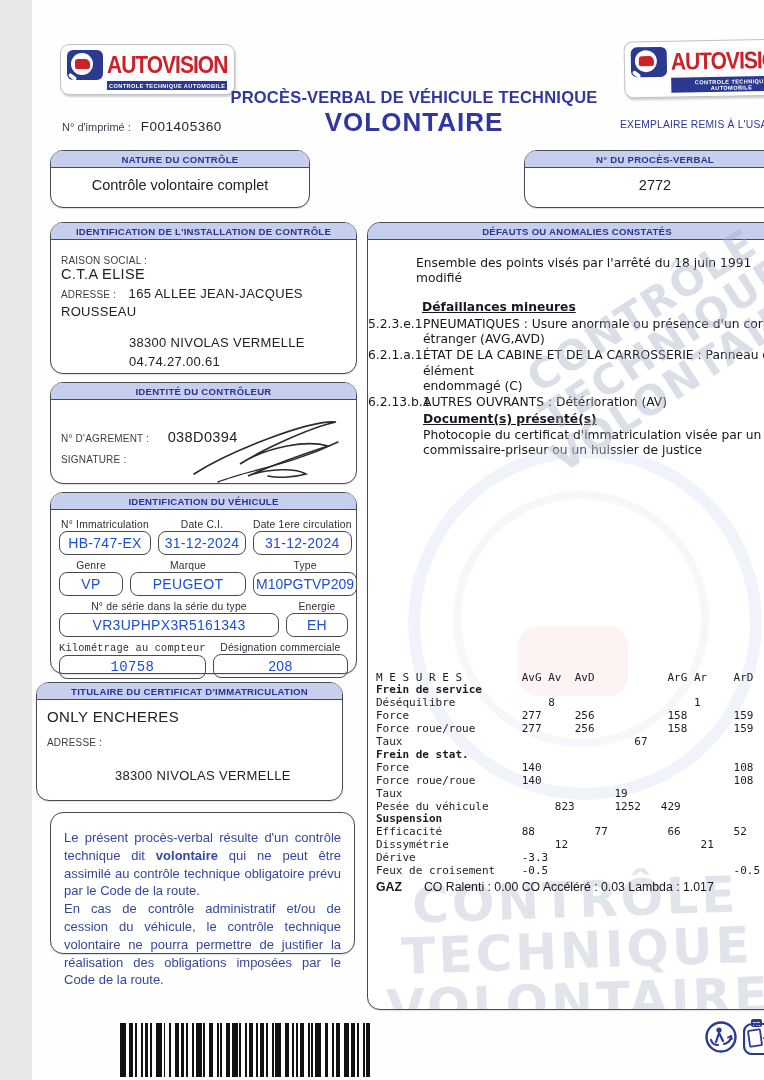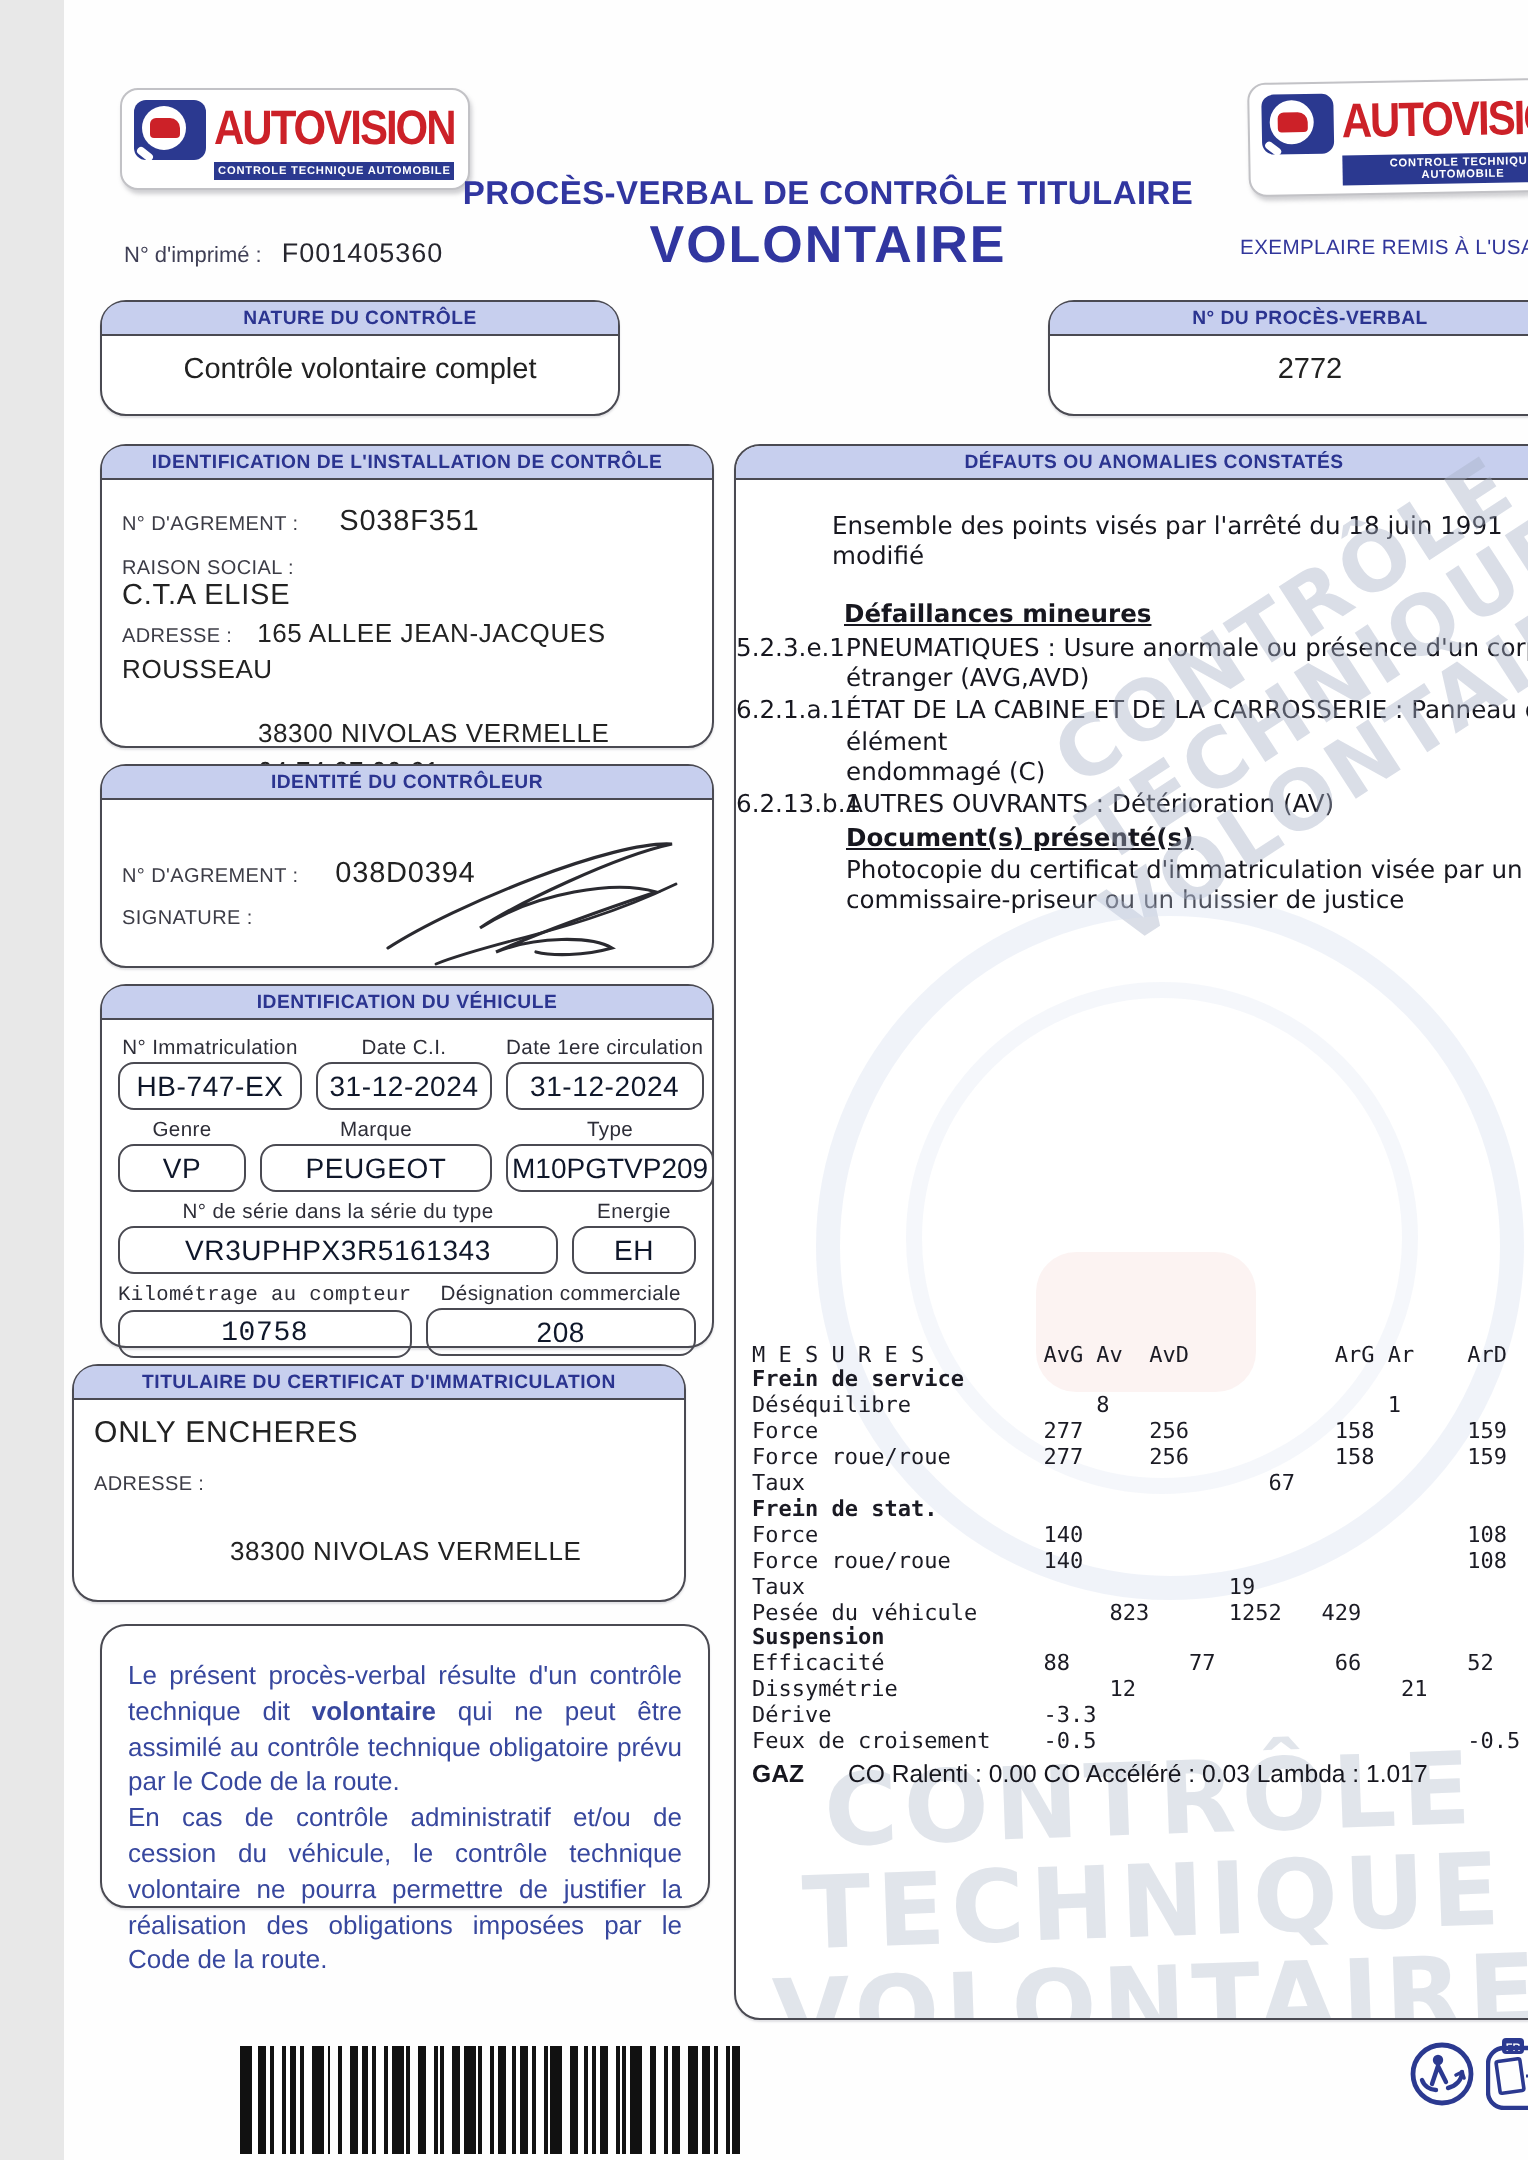--- a/index.html
+++ b/index.html
@@ -40,21 +40,21 @@
   
   .lab{font-size:10px;color:#3c3c46;letter-spacing:.2px;}
   .val-lg{font-size:14.5px;color:#222;letter-spacing:.4px;}
   .val-md{font-size:13px;color:#222;letter-spacing:.3px;}
 
   
   .vrow{display:flex;gap:7px;margin-top:5px;}
   .vfield{display:flex;flex-direction:column;align-items:center;}
   .vfield .lab{white-space:nowrap;margin-bottom:1px;font-size:10.3px;color:#2e2e38;}
   .vbox{border:1.6px solid #4a4a52;border-radius:8px;width:100%;box-sizing:border-box;
-        text-align:center;font-size:14px;color:#0f172a;padding:3px 2px;letter-spacing:.3px;}
+        text-align:center;font-size:14px;color:#1d4ed8;padding:3px 2px;letter-spacing:.3px;}
 
   
   #defauts-body{position:relative;height:100%;font-family:"DejaVu Sans",sans-serif;
                 font-size:12.3px;color:#17171f;line-height:1.25;}
   .d-intro{margin:16px 6px 0 48px;}
   .d-subtitle{margin:14px 0 1px 54px;font-weight:700;text-decoration:underline;}
   .d-item{display:flex;margin-top:1px;}
   .d-code{flex:none;width:55px;white-space:nowrap;}
   .d-text{flex:1;white-space:pre-line;}
   .d-doc-title{margin:1px 0 1px 55px;font-weight:700;text-decoration:underline;}
@@ -116,45 +116,41 @@
         <div class="logo-lens"></div>
           <div class="logo-car"></div>
           <div class="logo-handle"></div>
       </div>
       <div class="logo-brand">AUTOVISION</div>
     </div>
     <div class="logo-banner">CONTROLE TECHNIQUE AUTOMOBILE</div>
   </div>
 
   <div class="doc-title">
-    <div class="t1">PROCÈS-VERBAL DE CONTRÔLE TITULAIRE</div>
+    <div class="t1">PROCÈS-VERBAL DE VÉHICULE TECHNIQUE</div>
     <div class="t2">VOLONTAIRE</div>
   </div>
 
   <div class="print-no">
     <span>N° d'imprimé :</span><b>F001405360</b>
   </div>
   <div class="copy-note">EXEMPLAIRE REMIS À L'USAGER</div>
 
   <div class="fbox" style="left:18px;top:150px;width:258px;height:56px;">
     <div class="fbox-head">NATURE DU CONTRÔLE</div>
     <div class="center-val" style="height:34px;">Contrôle volontaire complet</div>
   </div>
   <div class="fbox" style="left:492px;top:150px;width:260px;height:56px;">
     <div class="fbox-head">N° DU PROCÈS-VERBAL</div>
     <div class="center-val" style="height:34px;">2772</div>
   </div>
 
   <div class="fbox" style="left:18px;top:222px;width:305px;height:150px;">
     <div class="fbox-head">IDENTIFICATION DE L'INSTALLATION DE CONTRÔLE</div>
     <div class="fbox-body">
-      <div style="margin-top:6px;">
-        <span class="lab">N° D'AGREMENT :</span>
-        <span class="val-lg" style="margin-left:16px;">S038F351</span>
-      </div>
       <div class="lab" style="margin-top:9px;">RAISON SOCIAL :</div>
       <div class="val-lg">C.T.A ELISE</div>
       <div style="margin-top:2px;">
         <span class="lab">ADRESSE :</span>
         <span class="val-md" style="margin-left:8px;">165 ALLEE JEAN-JACQUES ROUSSEAU</span>
       </div>
       <div class="val-md" style="margin:15px 0 0 68px;">38300 NIVOLAS VERMELLE</div>
       <div class="val-md" style="margin:4px 0 0 68px;">04.74.27.00.61</div>
     </div>
   </div>

